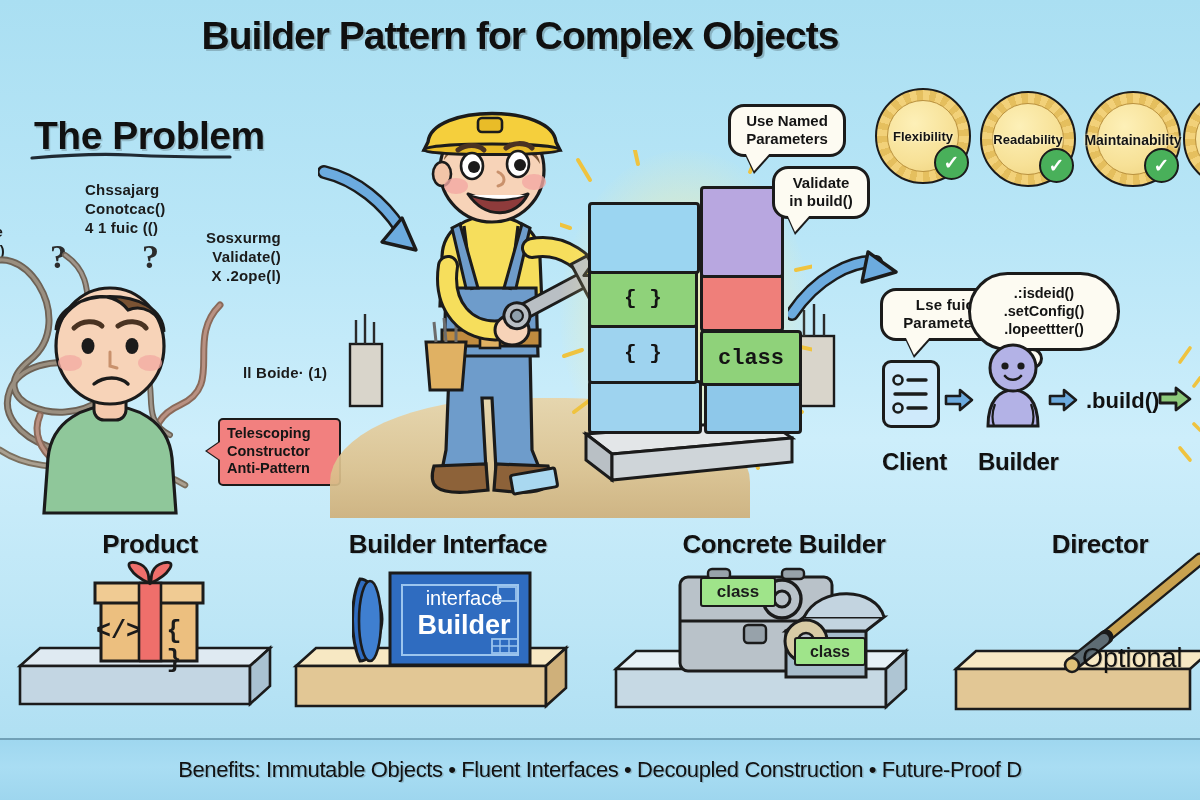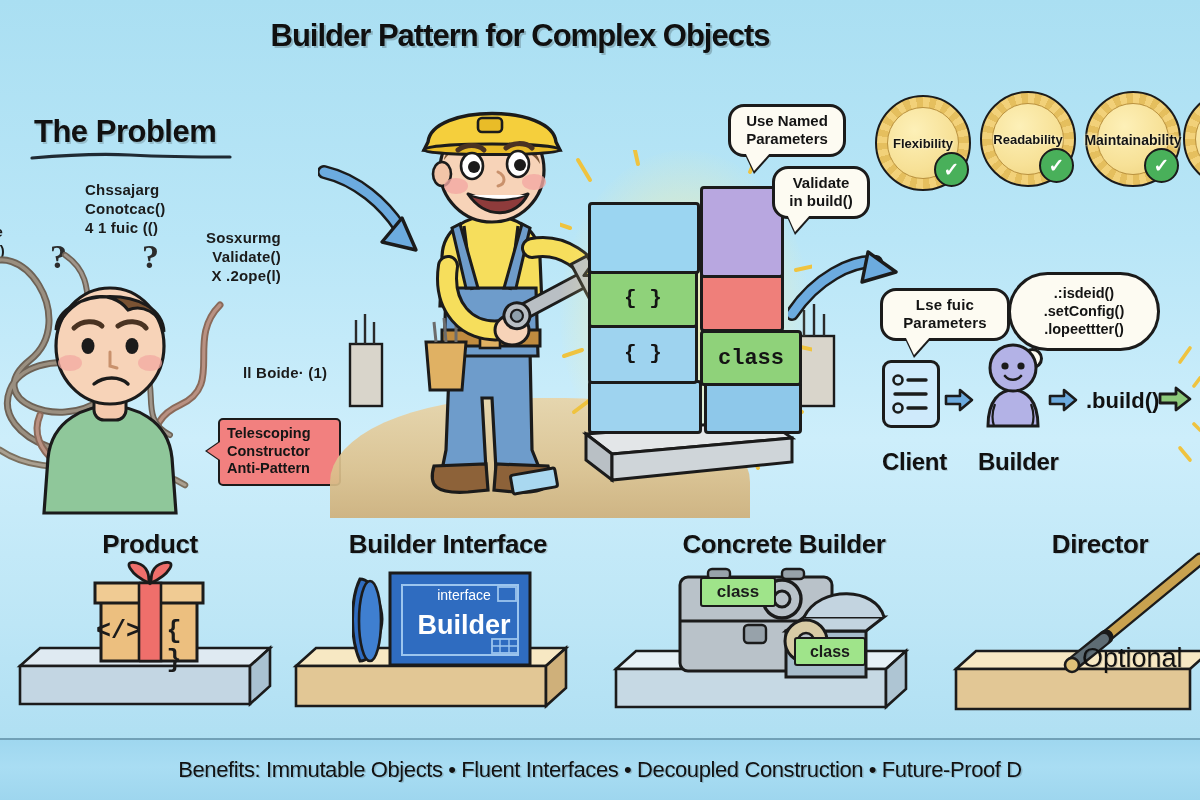--- a/index.html
+++ b/index.html
@@ -15,27 +15,27 @@
   }
   .abs{position:absolute;}
   .headline{
     font-weight:bold;color:#111;
     text-shadow:1px 1px 0 rgba(0,0,0,.18);
     letter-spacing:-.5px;
   }
   
   #title{
     top:8px;left:0;width:1040px;text-align:center;
-    font-size:31px;line-height:56px;
+    font-size:39px;line-height:56px;
     font-weight:bold;color:#101010;
     letter-spacing:-1px;
     text-shadow:2px 2px 0 rgba(0,0,0,.20);
   }
   
-  .sect-h{font-size:31px;font-weight:bold;color:#111;letter-spacing:-.5px;
+  .sect-h{font-size:39px;font-weight:bold;color:#111;letter-spacing:-.5px;
           text-shadow:1.5px 1.5px 0 rgba(0,0,0,.16);}
   #problem-h{top:114px;left:34px;}
   #problem-underline{top:152px;left:30px;width:202px;height:9px;}
   #solution-h{top:205px;left:990px;}
   
   .garble{
     font-family:"Liberation Sans", sans-serif;
     font-size:15px;font-weight:bold;line-height:19px;color:#1b1b1b;
     filter:blur(.25px);letter-spacing:.2px;
   }
@@ -74,21 +74,21 @@
   #b-validate{top:166px;left:772px;width:72px;}
   #b-validate .tail{left:12px;bottom:-16px;
     border-left:8px solid transparent;border-right:16px solid transparent;
     border-top:18px solid #fdfbf2;filter:drop-shadow(0 3px 0 #1b1b1b);}
   #b-named2{top:288px;left:880px;width:104px;}
   #b-named2 .tail{left:22px;bottom:-17px;
     border-left:9px solid transparent;border-right:17px solid transparent;
     border-top:19px solid #fdfbf2;filter:drop-shadow(0 3px 0 #1b1b1b);}
   
   #thought{
-    top:272px;left:1008px;width:130px;
+    top:272px;left:968px;width:130px;
     background:#fdfbf2;border:3px solid #1b1b1b;border-radius:42px;
     padding:9px 8px 10px;
     font-size:14.5px;font-weight:bold;line-height:18px;color:#141414;
     text-align:center;filter:blur(.15px);
   }
   .cloud-dot{position:absolute;background:#fdfbf2;border:3px solid #1b1b1b;border-radius:50%;}
   
   .badge{width:86px;height:86px;position:absolute;}
   .badge .ray{
     position:absolute;inset:-5px;border-radius:50%;
@@ -368,21 +368,21 @@
     <div>Validate</div>
     <div>in build()</div>
   </div>
 
   <svg class="abs" style="top:238px;left:788px;" width="125" height="95" viewBox="0 0 125 95">
     <path d="M4,76 C28,40 64,22 88,24" stroke="#1b1b1b" stroke-width="14" fill="none" stroke-linecap="round"></path>
     <path d="M4,76 C28,40 64,22 88,24" stroke="#6cabdf" stroke-width="9" fill="none" stroke-linecap="round"></path>
     <path d="M108,34 L74,44 L80,14 Z" fill="#6cabdf" stroke="#1b1b1b" stroke-width="3.4" stroke-linejoin="round"></path>
   </svg>
 
-  <div class="badge" style="top:100px;left:880px;">
+  <div class="badge" style="top:93px;left:880px;">
     <div class="ray"></div>
     <div class="inner"></div>
     <div class="lbl">Flexibility</div>
     <div class="check">✓</div>
   </div>
   <div class="badge" style="top:96px;left:985px;">
     <div class="ray"></div>
     <div class="inner"></div>
     <div class="lbl">Readability</div>
     <div class="check">✓</div>
@@ -483,21 +483,21 @@
     </svg>
     <svg class="abs" style="top:50px;left:352px;" width="190" height="110" viewBox="0 0 190 110">
       <rect x="38" y="8" width="140" height="92" fill="#2f6cc0" stroke="#1b1b1b" stroke-width="3"></rect>
       <rect x="50" y="20" width="116" height="70" fill="none" stroke="#9cc5ee" stroke-width="2"></rect>
       <rect x="146" y="22" width="18" height="14" fill="none" stroke="#9cc5ee" stroke-width="1.8"></rect>
       <rect x="140" y="74" width="26" height="14" fill="none" stroke="#9cc5ee" stroke-width="1.8"></rect>
       <path d="M140,81 L166,81 M148,74 L148,88 M157,74 L157,88" stroke="#9cc5ee" stroke-width="1.4"></path>
       <path d="M8,14 C-2,34 -2,74 8,96 C24,96 30,60 30,54 C30,48 24,14 8,14 Z" fill="#2f6cc0" stroke="#1b1b1b" stroke-width="3"></path>
       <ellipse cx="18" cy="56" rx="11" ry="40" fill="#3f7fd0" stroke="#1b1b1b" stroke-width="2.6"></ellipse>
     </svg>
-    <div class="abs" style="top:72px;left:404px;width:120px;text-align:center;font-size:14px;font-weight:normal;color:#fff;">interface</div>
+    <div class="abs" style="top:72px;left:404px;width:120px;text-align:center;font-size:20px;font-weight:normal;color:#fff;">interface</div>
     <div class="abs" style="top:95px;left:404px;width:120px;text-align:center;font-size:27px;font-weight:bold;color:#fff;">Builder</div>
 
     <div class="abs shelf-title" style="top:14px;left:644px;width:280px;">Concrete Builder</div>
     <svg class="abs" style="top:128px;left:610px;" width="300" height="95" viewBox="0 0 300 95">
       <path d="M6,26 L276,26 L296,8 L26,8 Z" fill="#e6f0f6" stroke="#1b1b1b" stroke-width="2.6"></path>
       <path d="M6,26 L276,26 L276,64 L6,64 Z" fill="#c6d9e4" stroke="#1b1b1b" stroke-width="2.6"></path>
       <path d="M276,26 L296,8 L296,46 L276,64 Z" fill="#aec5d3" stroke="#1b1b1b" stroke-width="2.6"></path>
     </svg>
     <svg class="abs" style="top:44px;left:670px;" width="220" height="125" viewBox="0 0 220 125">
       <rect x="10" y="18" width="152" height="94" rx="8" fill="#b9c2c9" stroke="#1b1b1b" stroke-width="3"></rect>

